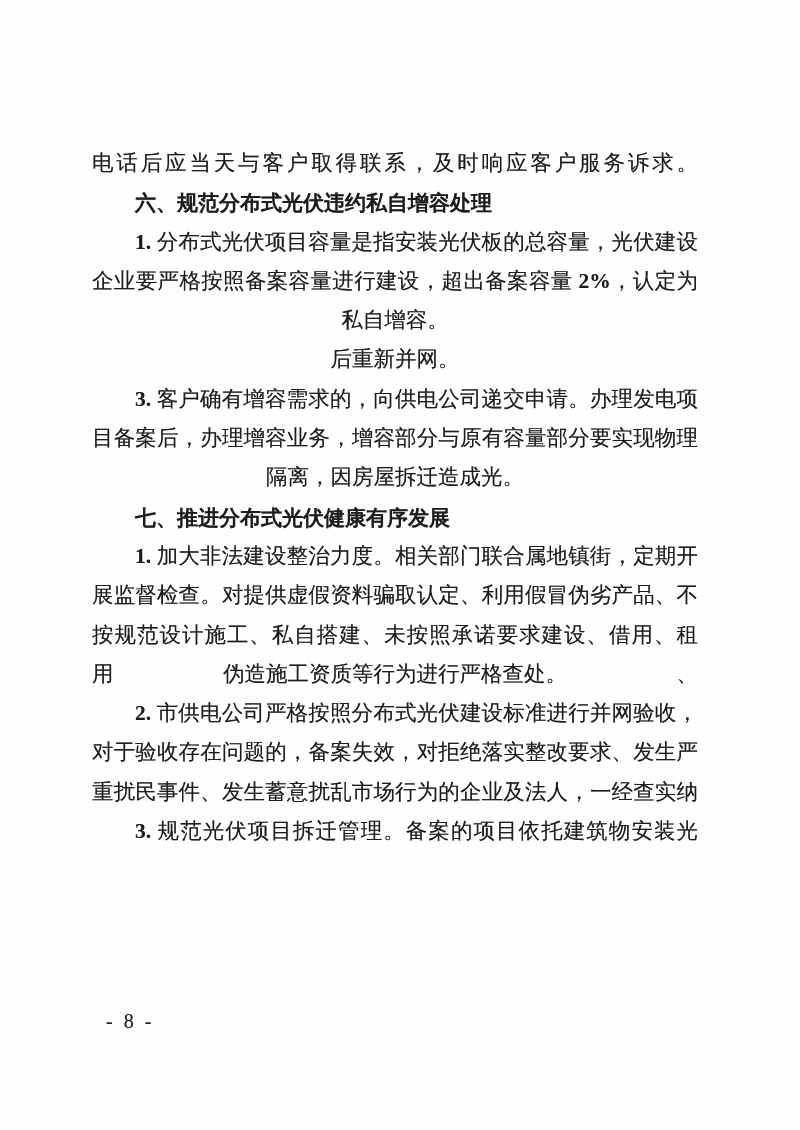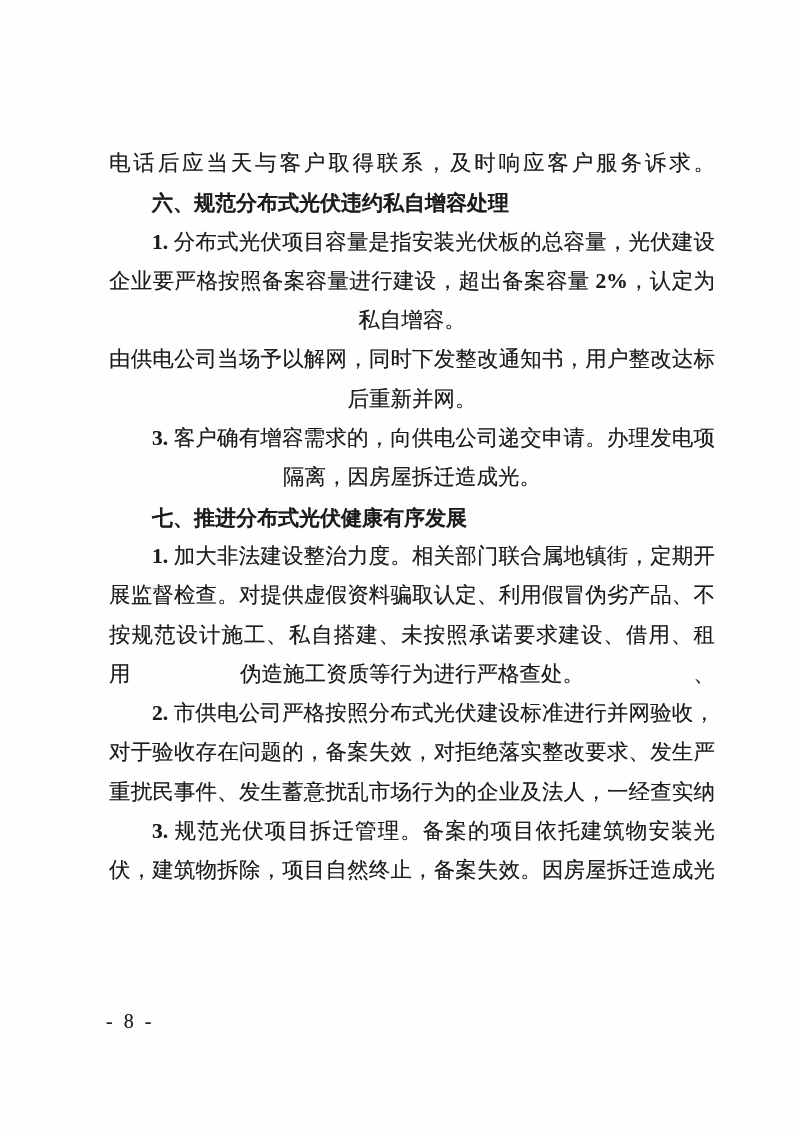--- a/index.html
+++ b/index.html
@@ -8,21 +8,21 @@
     width: 800px;
     height: 1130px;
     background: #fefefe;
     overflow: hidden;
     font-family: "Liberation Serif", "DejaVu Serif", serif;
     color: #1c1c1c;
     text-shadow: 0 0 0.6px rgba(45,45,45,0.55);
   }
   .doc {
     position: absolute;
-    left: 109px;
+    left: 92px;
     top: 144px;
     width: 606px;
   }
   .ln {
     height: 39.3px;
     line-height: 39.3px;
     font-size: 21.5px;
     text-align: center;
   }
   .ln.jl {
@@ -59,26 +59,26 @@
 
     <div class="ln hd ind"><span>六、规范分布式光伏违约私自增容处理</span></div>
 
     <div class="ln jl ind"><b class="num">1.</b><span> 分布式光伏项目容量是指安装光伏板的总容量，光伏建设</span></div>
 
     <div class="ln jl"><span>企业要严格按照备案容量进行建设，超出备案容量 </span><b class="num">2%</b><span>，认定为</span></div>
 
     <div class="ln"><span>私自增容。</span></div>
 
 
-    <div class="ln jl"><span>由供电公司当场予以解网，同时下发整改通知书，用户整改达标</span></div>
 
     <div class="ln"><span>后重新并网。</span></div>
 
     <div class="ln jl ind"><b class="num">3.</b><span> 客户确有增容需求的，向供电公司递交申请。办理发电项</span></div>
 
+    <div class="ln jl"><span>目备案后，办理增容业务，增容部分与原有容量部分要实现物理</span></div>
 
     <div class="ln"><span>隔离，因房屋拆迁造成光。</span></div>
 
     <div class="ln hd ind"><span>七、推进分布式光伏健康有序发展</span></div>
 
     <div class="ln jl ind"><b class="num">1.</b><span> 加大非法建设整治力度。相关部门联合属地镇街，定期开</span></div>
 
     <div class="ln jl"><span>展监督检查。对提供虚假资料骗取认定、利用假冒伪劣产品、不</span></div>
 
     <div class="ln jl"><span>按规范设计施工、私自搭建、未按照承诺要求建设、借用、租用、</span></div>
@@ -87,18 +87,17 @@
 
     <div class="ln jl ind"><b class="num">2.</b><span> 市供电公司严格按照分布式光伏建设标准进行并网验收，</span></div>
 
     <div class="ln jl"><span>对于验收存在问题的，备案失效，对拒绝落实整改要求、发生严</span></div>
 
     <div class="ln jl"><span>重扰民事件、发生蓄意扰乱市场行为的企业及法人，一经查实纳</span></div>
 
 
     <div class="ln jl ind"><b class="num">3.</b><span> 规范光伏项目拆迁管理。备案的项目依托建筑物安装光</span></div>
 
-    <div class="ln jl"><span>伏，建筑物拆除，项目自然终止，备案失效。因房屋拆迁造成光</span></div>
 
   </div>
 
   <div class="pagenum">- 8 -</div>
 </div>
 
 </body></html>

